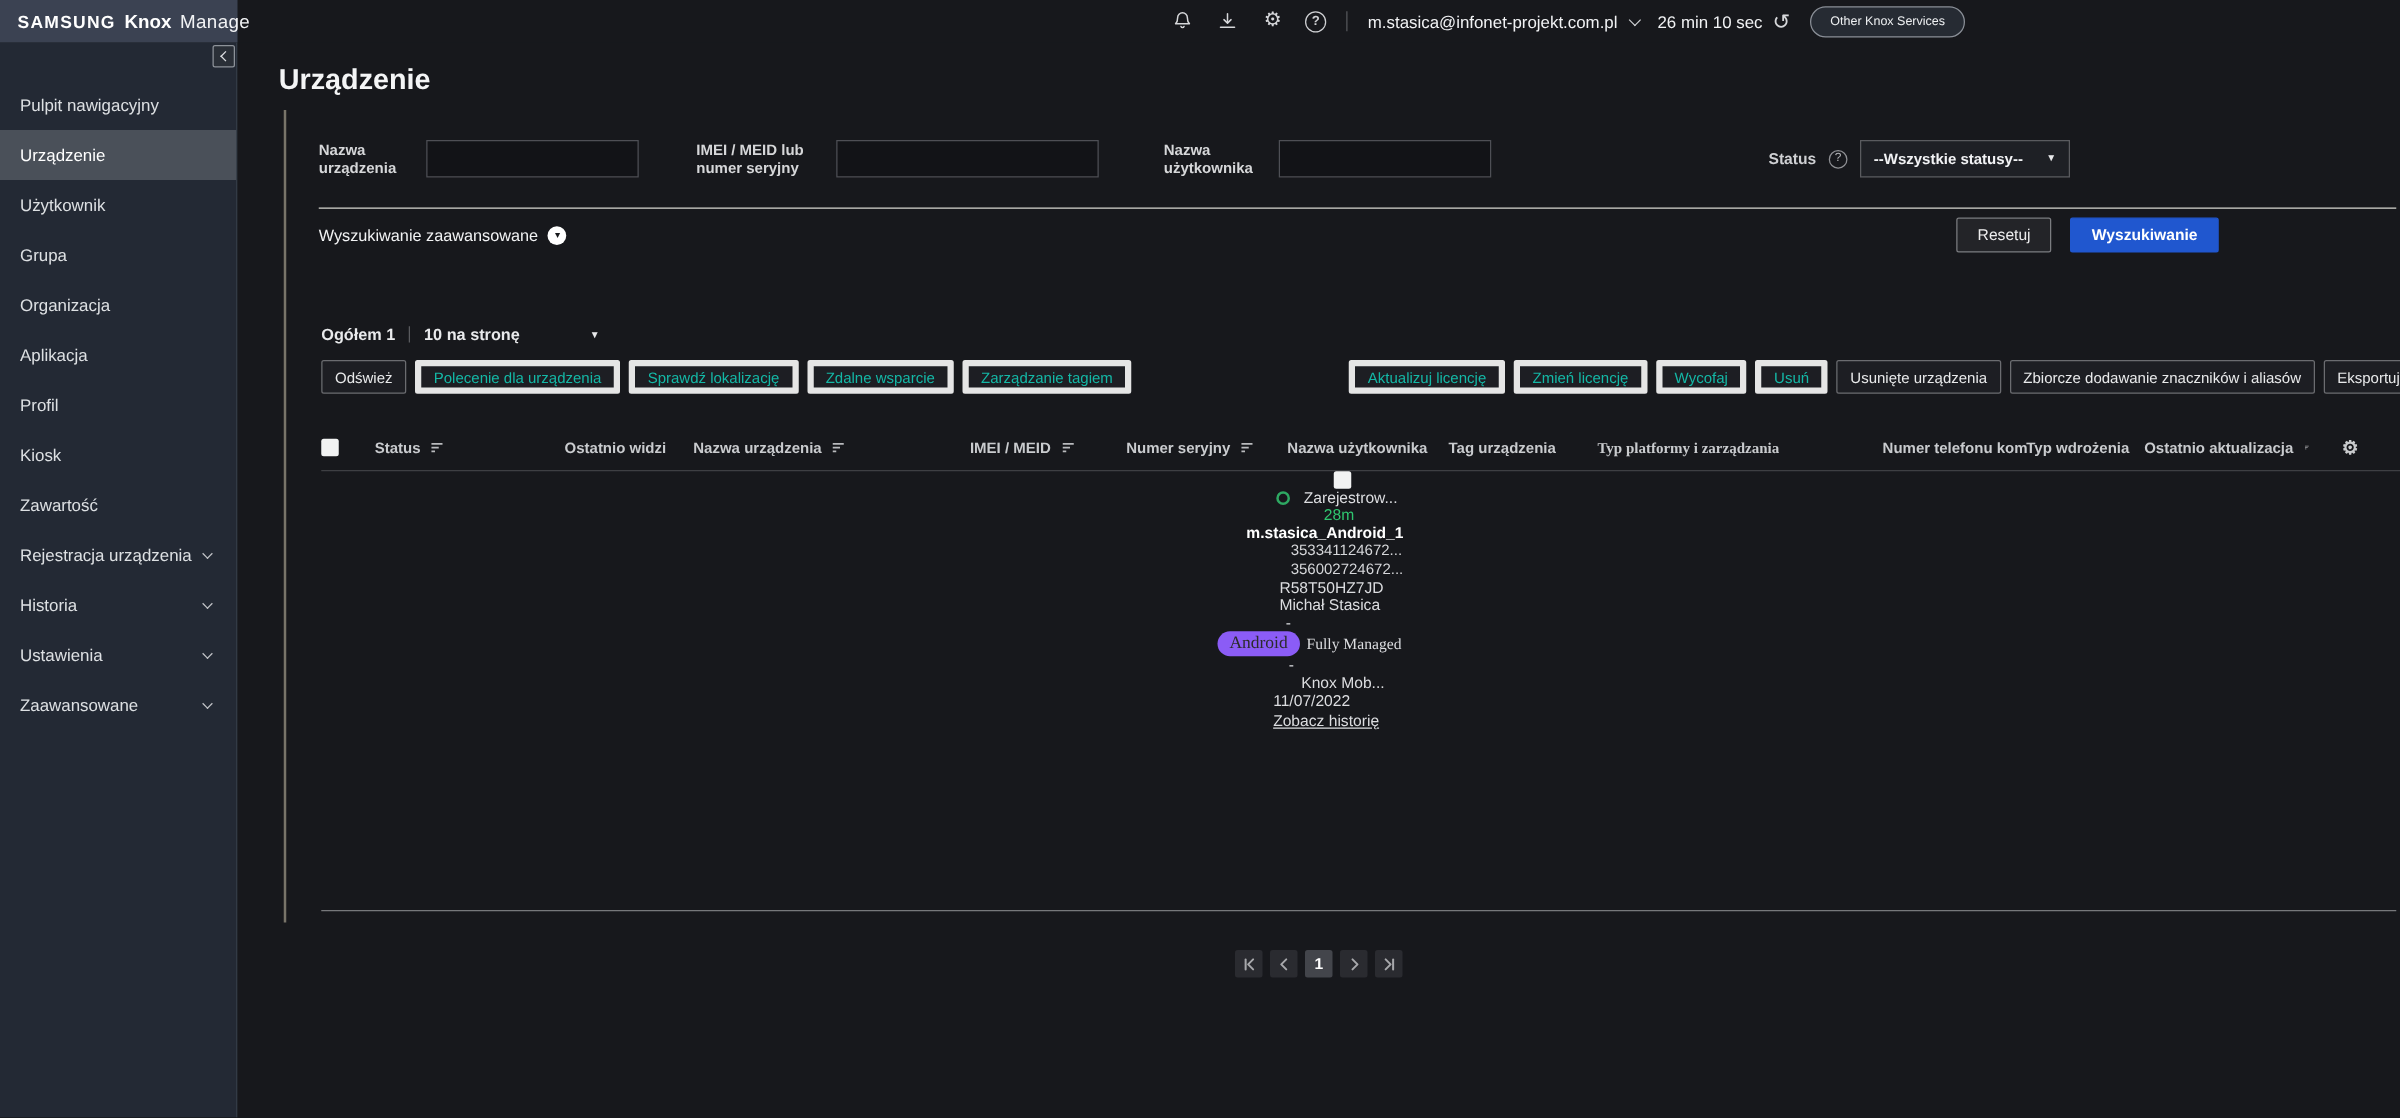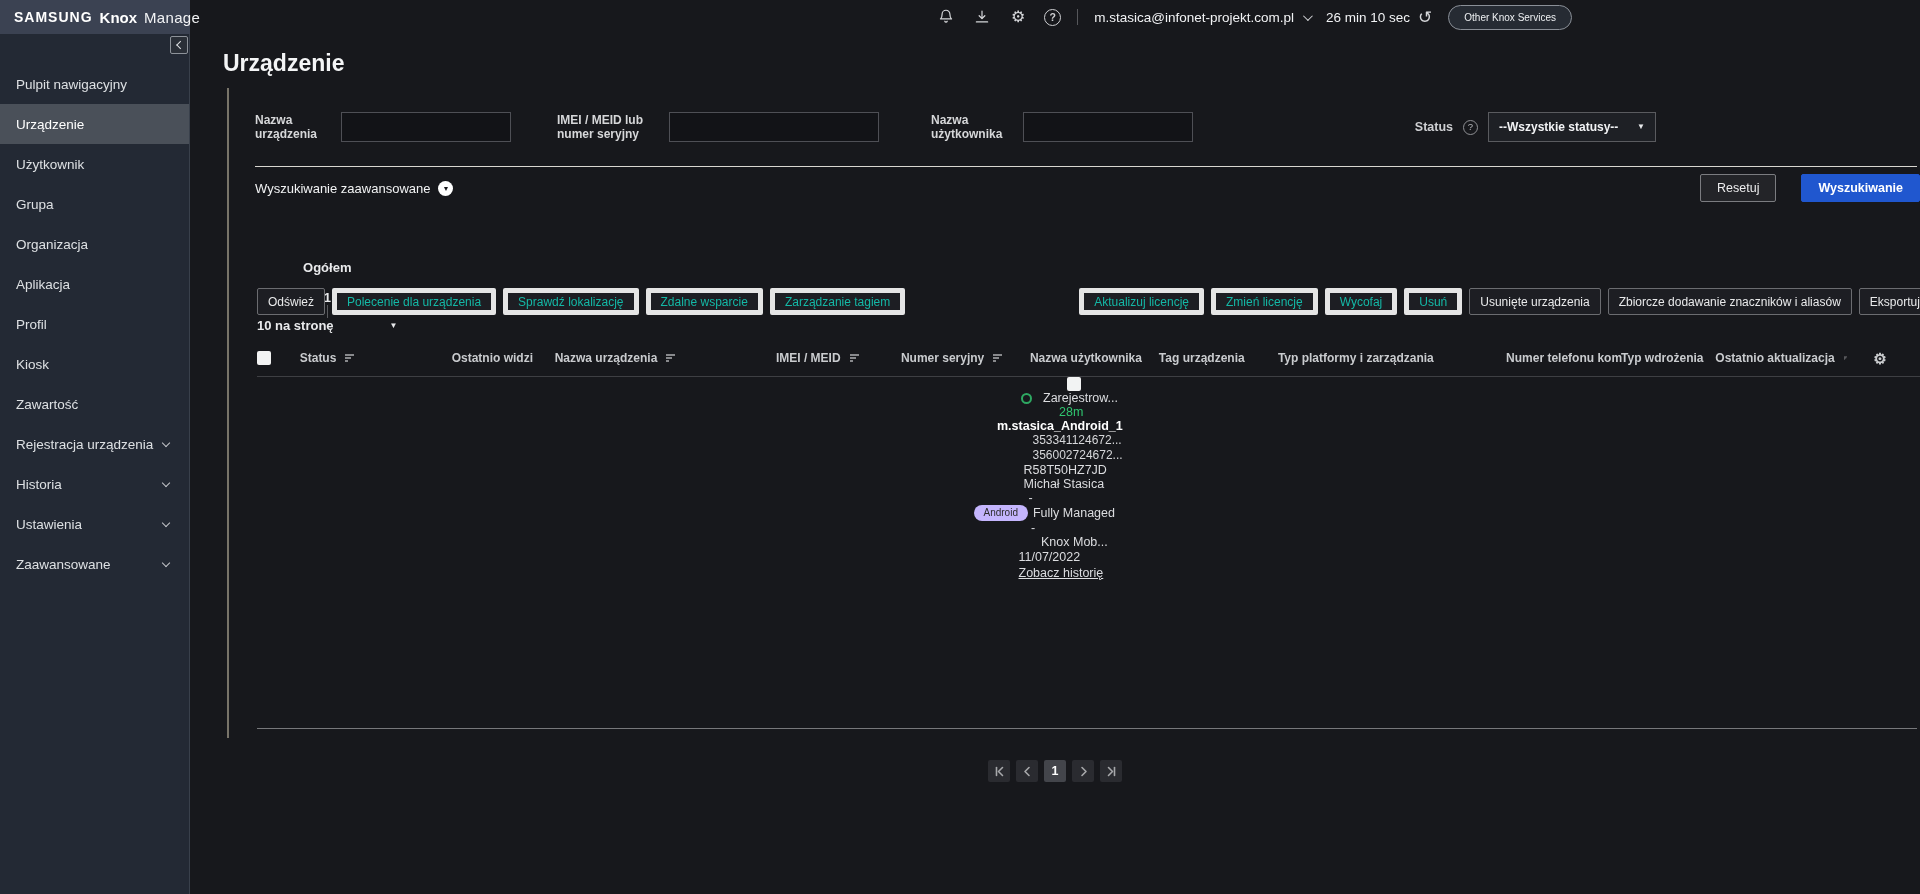--- a/index.html
+++ b/index.html
@@ -59,27 +59,27 @@
   .mini-help span { font-size:9.5px; color:#b9babd; line-height:1; }
   .f-select { width:168px; height:30px; background:#1e2025; border:1px solid #5a5b5f; display:flex; align-items:center; justify-content:space-between; padding:0 10px; color:#f2f3f5; font-size:12px; font-weight:bold; }
   .caret { font-size:8px; color:#e8e9eb; line-height:1; }
 
   .hr-light { position:absolute; left:65px; right:3px; top:132px; height:1px; background:#d8d6d0; }
 
   .advanced-row { position:absolute; left:65px; right:0; top:136px; height:36px; display:flex; align-items:center; }
   .advanced-link { display:flex; align-items:center; gap:8px; color:#f2f3f4; font-size:13px; }
   .adv-circle { width:15px; height:15px; background:#fff; border-radius:50%; display:flex; align-items:center; justify-content:center; }
   .adv-circle span { font-size:7px; color:#17181c; line-height:1; }
-  .search-actions { margin-left:auto; display:flex; gap:25px; }
+  .search-actions { margin-left:auto; margin-right:145px; display:flex; gap:15px; }
   .btn { height:28px; padding:0 16px; font-size:12.5px; border-radius:2px; display:flex; align-items:center; white-space:nowrap; }
   .btn-reset { background:#232428; border:1px solid #7b7c80; color:#ededee; }
   .btn-search { background:#2057cf; border:1px solid #2057cf; color:#fff; font-weight:600; }
 
   
-  .total-row { position:absolute; left:67px; top:226px; display:flex; align-items:center; font-size:13px; font-weight:bold; color:#e9eaec;flex-direction:column; }
+  .total-row { position:absolute; left:67px; top:226px; display:flex; align-items:center; font-size:13px; font-weight:bold; color:#e9eaec; }
   .total-row .sep { width:1px; height:13px; background:#595a5e; margin:0 11px; }
   .per-page { display:flex; align-items:center;gap:14px; }
   .per-page .caret { margin-left:42px; }
 
   .toolbar { position:absolute; left:67px; top:254px; right:0; display:flex; gap:7px; }
   .tbtn { height:27px; padding:0 10px; font-size:12px; border-radius:2px; background:#1d1e23; display:flex; align-items:center; white-space:nowrap; }
   .tbtn.en { border:1px solid #6b6c70; color:#e9eaeb; }
   .tbtn.dis { border:5px solid #e5e5e5; color:#14b8a6; }
   .tb-spacer { width:160px; flex:none; }
 
@@ -89,33 +89,33 @@
   .trow { display:flex; align-items:center; height:60px; font-size:12.5px; color:#dcdde0;flex-direction:column; }
   .cell { padding-right:8px; display:flex; align-items:center; gap:5px; white-space:nowrap; }
   .c-check { width:43px; }
   .c-status { width:135px; }
   .c-seen { width:95px; padding-left:18px; }
   .c-name { width:235px; padding-left:26px; }
   .c-imei { width:140px; padding-left:14px; }
   .c-serial { width:130px; }
   .c-user { width:130px; }
   .c-tag { width:120px; }
-  .c-platform { width:230px; }
+  .c-platform { width:230px;font-family:Liberation Serif, serif; }
   .c-phone { width:115px; }
   .c-deploy { width:95px; }
   .c-update { width:140px; }
   .c-gear { width:65px; justify-content:flex-start; padding-left:18px; }
   .checkbox { width:14px; height:14px; background:#f2f3f3; border-radius:2px; }
   .sort-icon { margin-left:4px; display:block; }
   .th-gear { font-size:15px; color:#caccce; line-height:1; }
   .ring { width:11px; height:11px; border:2px solid #2ea862; border-radius:50%; margin-right:6px; flex:none; }
   .green { color:#2fc56f; font-weight:normal; }
   .dev-name { font-weight:bold; color:#fff; }
   .imei-lines { line-height:15px; font-size:12px; color:#d6d7da; white-space:nowrap; }
-  .badge { background:#c4b5fd; color:#2b2b2b; font-size:10px; padding:3px 10px; border-radius:10px; line-height:1; }
+  .badge { background:#8b5cf6; color:#2b2b2b; font-size:14px; padding:3px 10px; border-radius:10px; line-height:1; }
   .upd { line-height:16px; }
   .upd .link { text-decoration:underline; }
 
   .table-bottom { position:absolute; left:67px; right:3px; top:694px; height:1px; background:#77787b; }
 
   
   .pagination { position:absolute; left:0; right:0; top:726px; display:flex; justify-content:center; gap:6px; }
   .pg { width:22px; height:22px; background:#2a2b30; border-radius:2px; display:flex; align-items:center; justify-content:center; color:#a7a8ab; }
   .pg svg { display:block; }
   .pg.current { background:#43454b; color:#fff; font-size:12.5px; font-weight:bold; }

